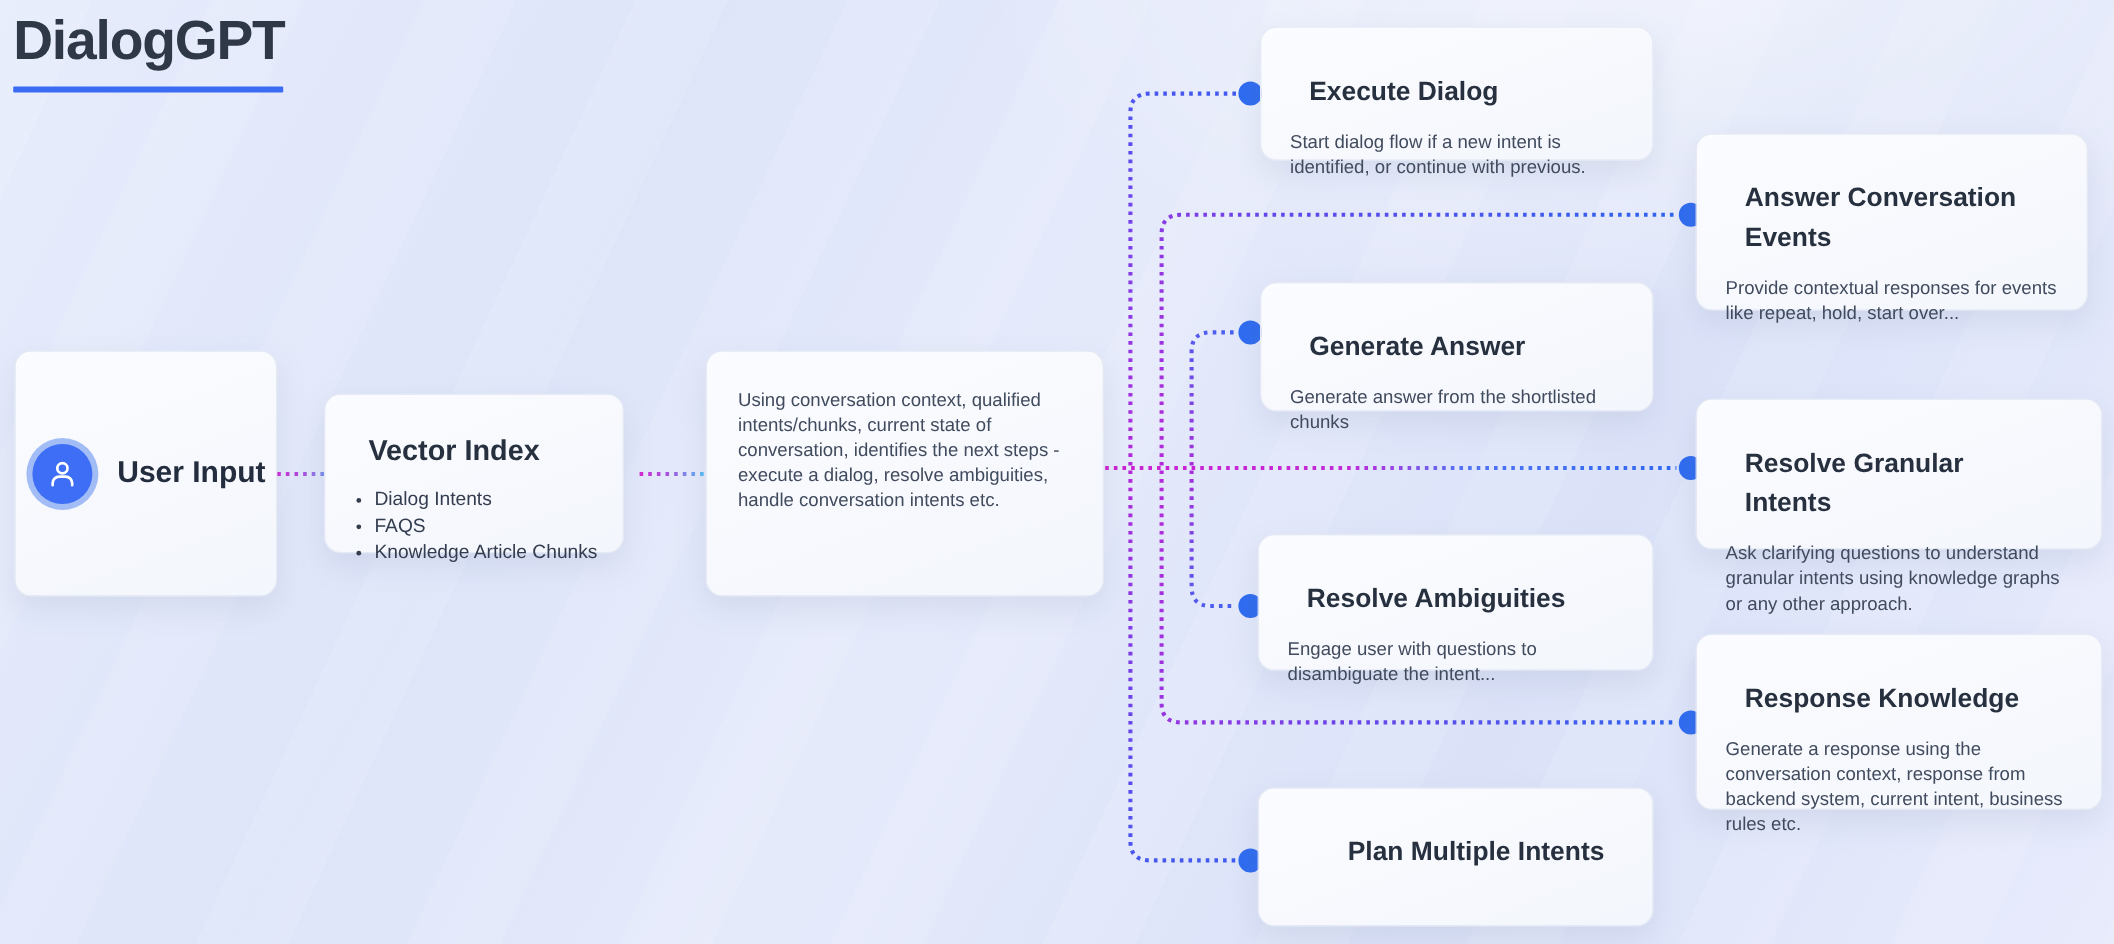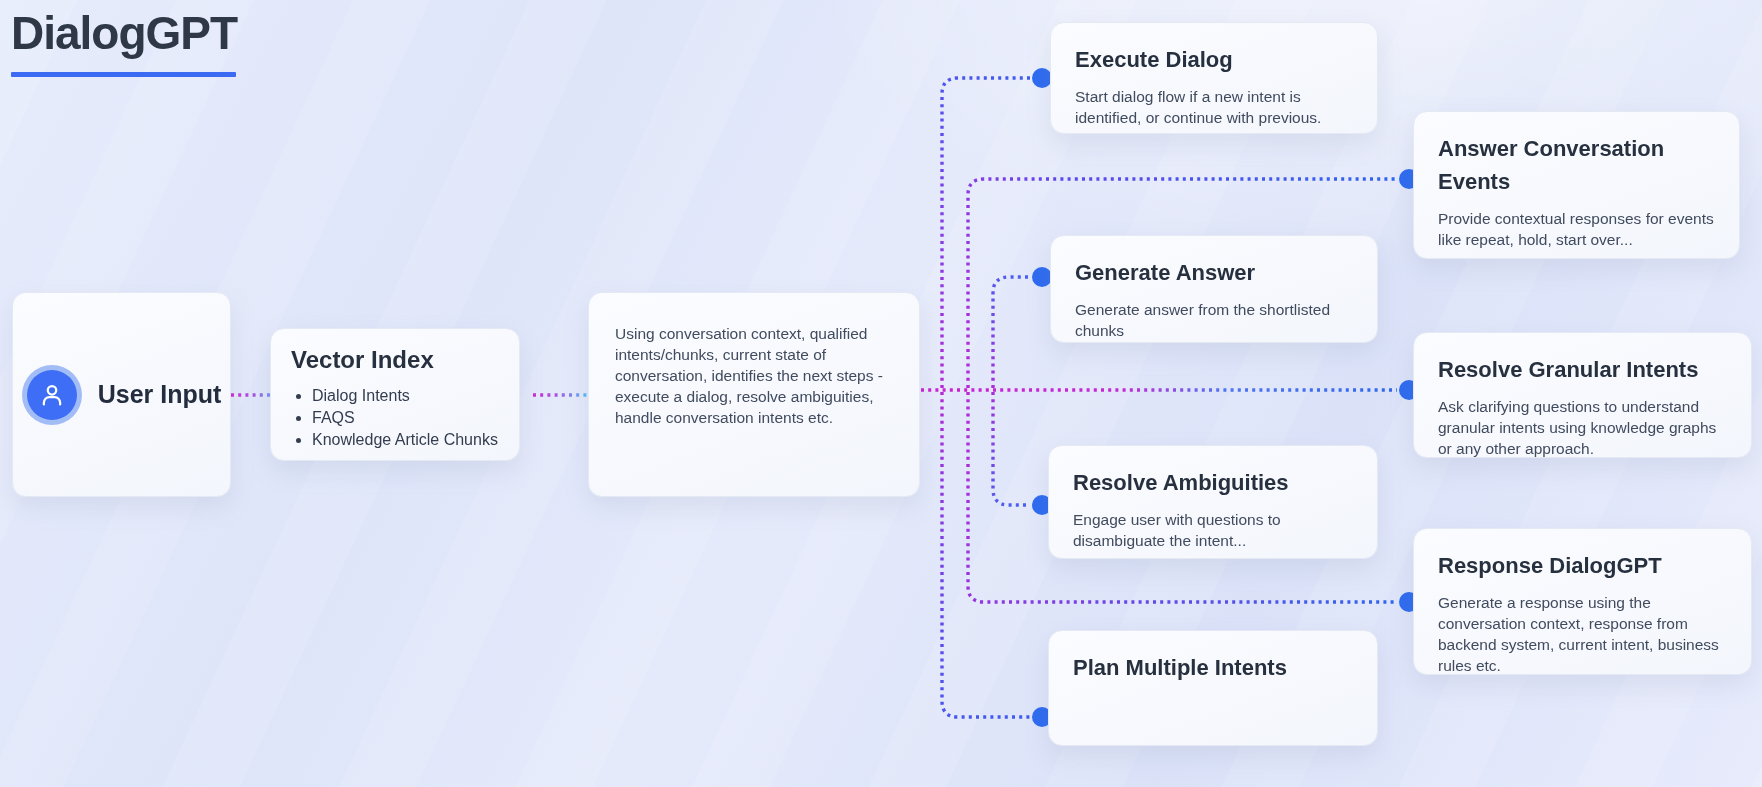--- a/index.html
+++ b/index.html
@@ -13,21 +13,21 @@
   }
   .page-title{position:absolute;left:11px;top:6px;}
   .page-title h1{margin:0;font-size:46px;font-weight:700;letter-spacing:-1px;color:#2e3847;}
   .title-underline{width:225px;height:5px;background:#3a6bf2;margin-top:12px;border-radius:1px;}
   .card{
     position:absolute;box-sizing:border-box;
     background:linear-gradient(160deg,#fbfcff 0%,#f3f6fc 100%);
     border:1px solid #e4e9f3;border-radius:14px;
     box-shadow:0 10px 24px rgba(118,132,170,0.15);
   }
-  .card h2{margin:0;font-weight:700;color:#27303f;}
+  .card h2{margin:16px;font-weight:700;color:#27303f;}
   .card p{margin:10px 0 0 0;color:#414b5e;}
   .node-title{font-size:22px;line-height:1.5;}
   .node-body{font-size:15.5px;line-height:1.36;}
   .user-card{display:flex;flex-direction:row;align-items:center;justify-content:center;gap:16px;}
   .user-label{font-size:25px;font-weight:700;color:#232d3e;}
   .avatar-ring{width:60px;height:60px;border-radius:50%;background:#a2bdf6;display:flex;align-items:center;justify-content:center;}
   .avatar{width:50px;height:50px;border-radius:50%;background:#3e6ef5;display:flex;align-items:center;justify-content:center;}
   .vi-card{padding:17px 20px;}
   .vi-card h2{font-size:24px;}
   .vi-card ul{margin:11px 0 0 0;padding-left:21px;font-size:16px;color:#333d4f;line-height:1.38;}
@@ -162,21 +162,21 @@
     <h2 class="node-title">Resolve Granular Intents</h2>
     <p class="node-body">Ask clarifying questions to understand granular intents using knowledge graphs or any other approach.</p>
   </div>
 
   <div class="card r-card" style="left:1048px;top:445px;width:330px;height:114px;">
     <h2 class="node-title">Resolve Ambiguities</h2>
     <p class="node-body">Engage user with questions to disambiguate the intent...</p>
   </div>
 
   <div class="card r-card" style="left:1413px;top:528px;width:339px;height:147px;">
-    <h2 class="node-title">Response DialogGPT</h2>
+    <h2 class="node-title">Response Knowledge</h2>
     <p class="node-body">Generate a response using the conversation context, response from backend system, current intent, business rules etc.</p>
   </div>
 
-  <div class="card r-card" style="left:1048px;top:630px;width:330px;height:116px;">
+  <div class="card r-card" style="left:1048px;top:656px;width:330px;height:116px;text-align:right;">
     <h2 class="node-title">Plan Multiple Intents</h2>
   </div>
 
 </div>
 
 </body></html>

